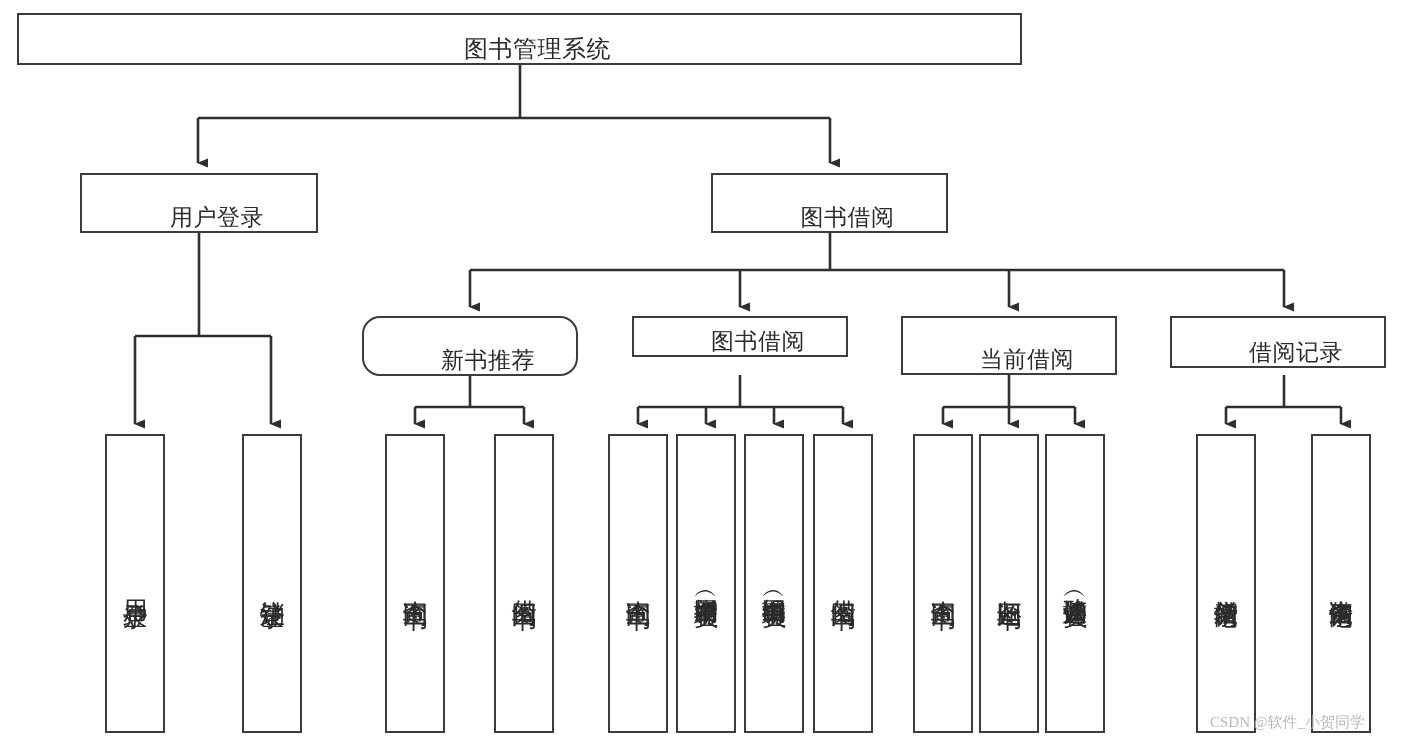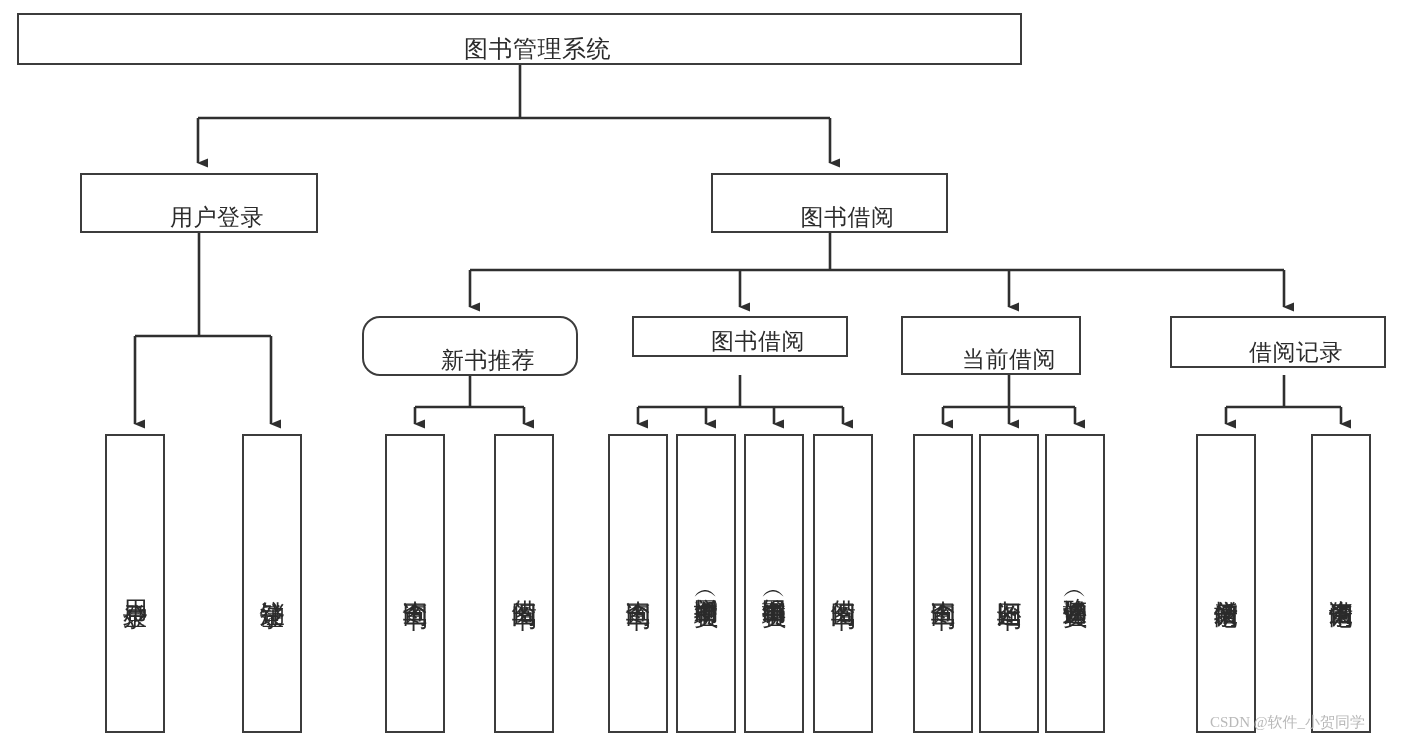--- a/index.html
+++ b/index.html
@@ -144,21 +144,21 @@
   <div class="node h" style="left:711px; top:173px; width:237px; height:60px;">
     <span class="node-label">图书借阅</span>
   </div>
 
   <div class="node h" style="left:362px; top:316px; width:216px; height:60px;border-radius:18px;">
     <span class="node-label">新书推荐</span>
   </div>
   <div class="node h" style="left:632px; top:316px; width:216px; height:41px;">
     <span class="node-label">图书借阅</span>
   </div>
-  <div class="node h" style="left:901px; top:316px; width:180px; height:59px;">
+  <div class="node h" style="left:901px; top:316px; width:216px; height:59px;">
     <span class="node-label">当前借阅</span>
   </div>
   <div class="node h" style="left:1170px; top:316px; width:216px; height:52px;">
     <span class="node-label">借阅记录</span>
   </div>
 
   <div class="node v" style="left:105px; top:434px; width:60px; height:299px;">
     <span class="node-label">用户登录</span>
   </div>
   <div class="node v" style="left:242px; top:434px; width:60px; height:299px;">

